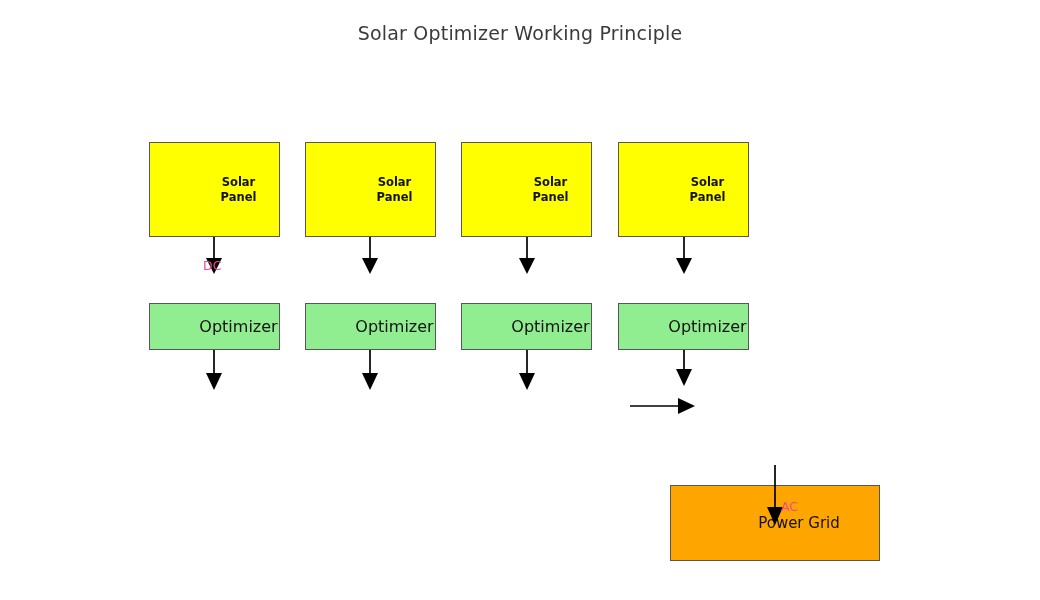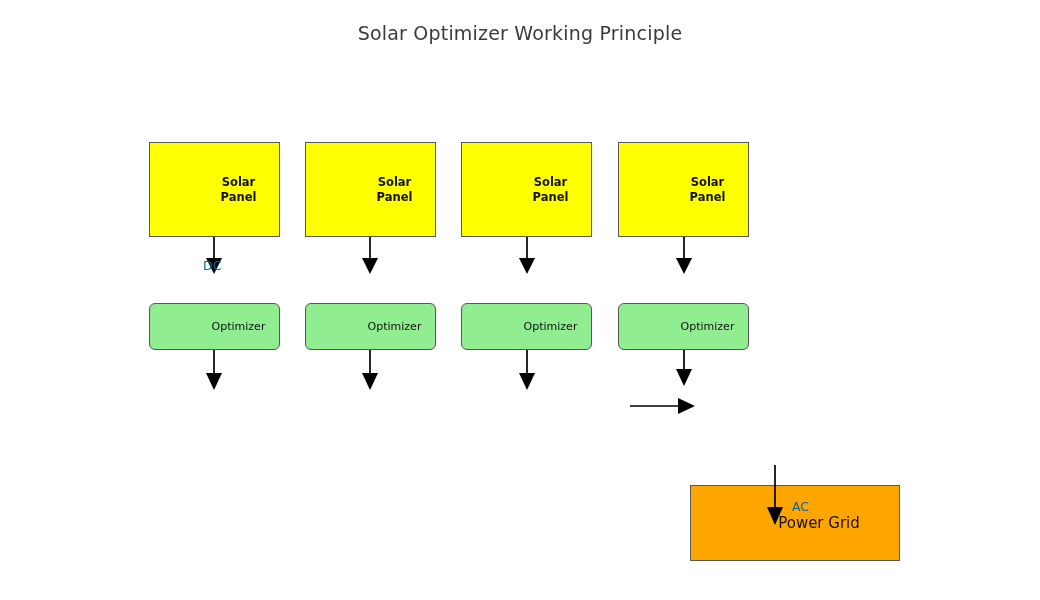--- a/index.html
+++ b/index.html
@@ -40,22 +40,21 @@
     text-align: center;
     color: #121212;
     line-height: 1.25;
     padding-left: 48px;
   }
   .node-panel {
     font-size: 11.5px;
     font-weight: 600;
   }
   .node-optimizer {
-    font-size: 11px;
-    border-radius: 6px;
+    font-size: 16px;
   }
   .node-big {
     font-size: 15px;
   }
   .node-label {
     pointer-events: none;
     padding: 0 4px;
   }
   svg.edges {
     position: absolute;
@@ -70,21 +69,21 @@
     stroke-width: 1.7px;
     fill: none;
   }
   .edge-head {
     fill: #000000;
     stroke: none;
   }
   .edge-label {
     position: absolute;
     font-size: 12.5px;
-    color: #0369a1;
+    color: #ec4899;
     white-space: nowrap;
     pointer-events: none;
   }
 </style>
 </head>
 <body>
 
 <div id="canvas">
 
   <div id="diagram-title">Solar Optimizer Working Principle</div>
@@ -148,21 +147,21 @@
   </div>
   <div class="node node-optimizer" style="left:461px; top:303px; width:131px; height:47px; background:#90EE90;">
     <span class="node-label">Optimizer</span>
   </div>
 
 
   <div class="node node-optimizer" style="left:618px; top:303px; width:131px; height:47px; background:#90EE90;">
     <span class="node-label">Optimizer</span>
   </div>
 
-  <div class="node node-big" style="left:690px; top:485px; width:210px; height:76px; background:#FFA500;">
+  <div class="node node-big" style="left:670px; top:485px; width:210px; height:76px; background:#FFA500;">
     <span class="node-label">Power Grid</span>
   </div>
 
   <svg class="edges" viewBox="0 0 1040 600">
 
     <g>
       <line class="edge-line" x1="684" y1="350" x2="684" y2="370"></line>
       <polygon class="edge-head" points="676,369 692,369 684,386"></polygon>
     </g>
 
@@ -171,15 +170,15 @@
       <polygon class="edge-head" points="678,398 678,414 695,406"></polygon>
     </g>
 
     <g>
       <line class="edge-line" x1="775" y1="465" x2="775" y2="508"></line>
       <polygon class="edge-head" points="767,507 783,507 775,525"></polygon>
     </g>
   </svg>
 
   <div class="edge-label" style="left:203px; top:258px;">DC</div>
-  <div class="edge-label" style="left:781px; top:499px;margin-left:11px;">AC</div>
+  <div class="edge-label" style="left:781px; top:499px;">AC</div>
 
 </div>
 
 </body></html>

